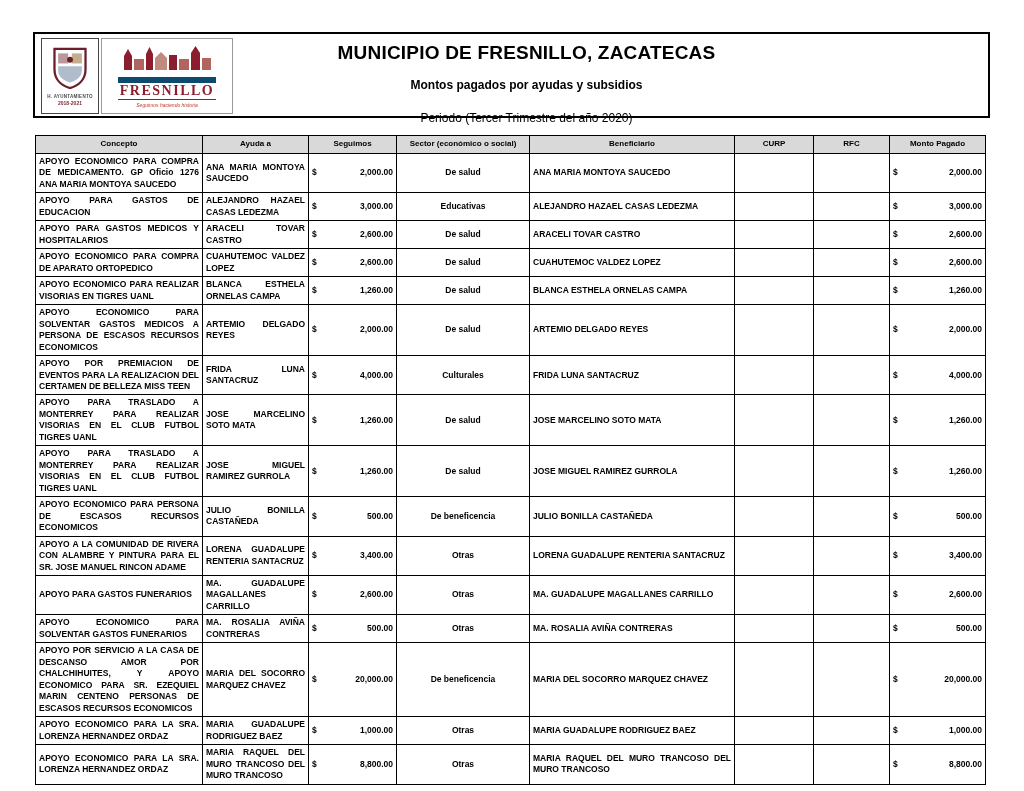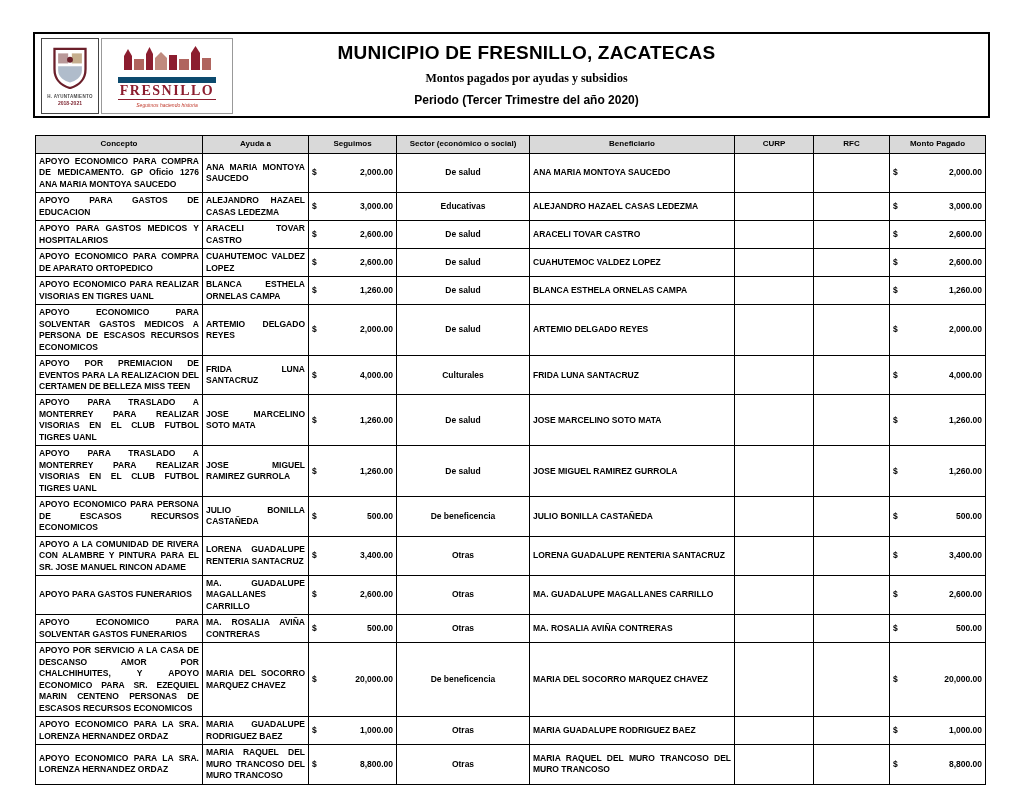--- a/index.html
+++ b/index.html
@@ -16,22 +16,22 @@
   .crest-years { font-size:5px; font-weight:bold; color:#7a1f2b; }
   .fresnillo-box { position:absolute; left:66px; top:4px; width:132px; height:76px; border:1px solid #999;
                    display:flex; flex-direction:column; align-items:center; justify-content:center; }
   .fres-name { font-family:"Liberation Serif", serif; font-size:14px; font-weight:bold; color:#8c1d2f;
                letter-spacing:1.5px; line-height:1; margin-top:2px;
                border-top:6px solid #0c4a6e; border-bottom:1px solid #8c1d2f; padding:1px 2px; }
   .fres-tagline { font-size:5px; font-style:italic; color:#c0392b; margin-top:2px; }
 
   .titles { position:absolute; left:15px; top:8px; width:100%; text-align:center; }
   .title1 { font-size:19px; font-weight:bold; letter-spacing:0.2px; }
-  .title2 { font-size:12px; font-weight:bold; margin-top:7px;font-family:Liberation Serif, serif; }
-  .title3 { font-size:12px; font-weight:bold; margin-top:7px; }
+  .title2 { font-size:12px; font-weight:bold; margin-top:14px; }
+  .title3 { font-size:12px; font-weight:normal; margin-top:19px; }
 
   
   .paytable { position:absolute; left:35px; top:135px; width:950px; border-collapse:collapse; table-layout:fixed; }
   .paytable th, .paytable td { border:1px solid #000; font-weight:bold; vertical-align:middle;
                                padding:2px 3px; font-size:8.5px; line-height:1.35; overflow:hidden; }
   .paytable thead th { background:#d9d9d9; text-align:center; height:18px; font-size:8px; padding:2px 10px; }
   .paytable tbody tr { height:22px; }
   td.c-concepto { text-align:justify; }
   td.c-ayuda { text-align:justify; }
   td.c-sector { text-align:center;margin-top:27px; }

